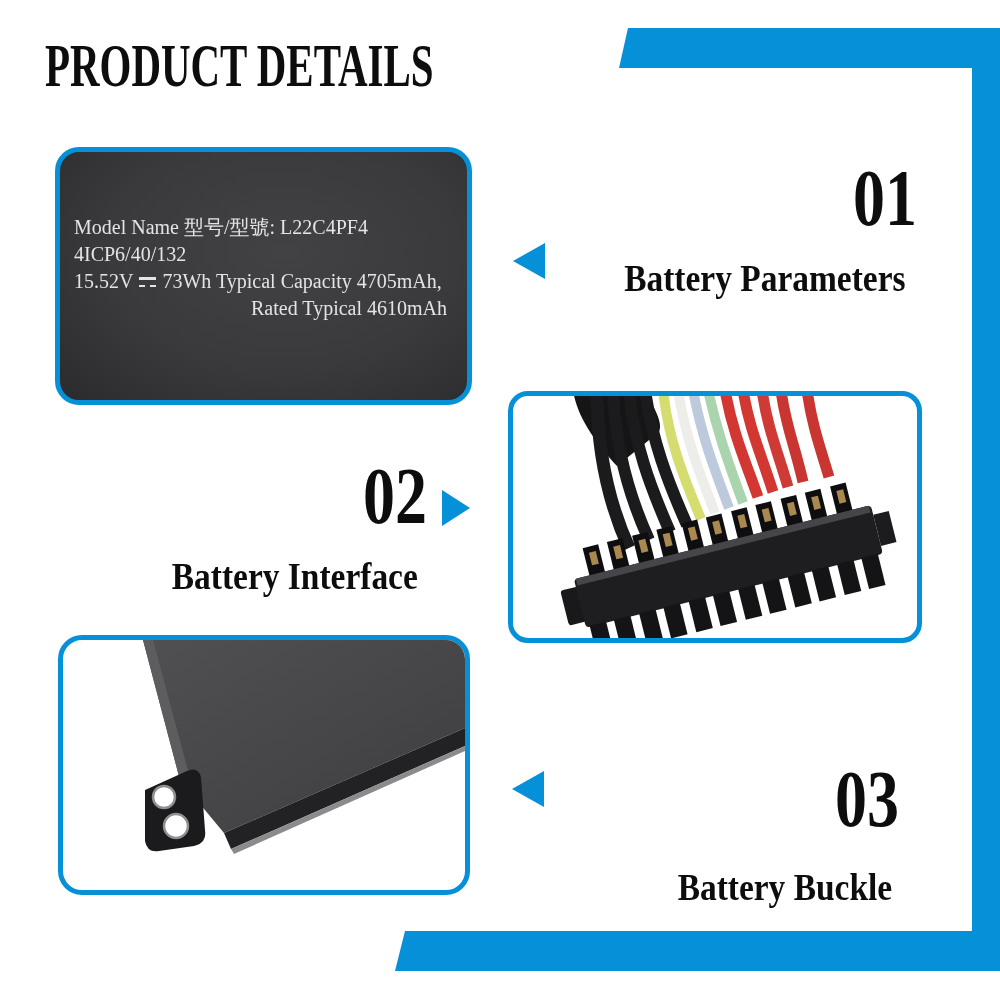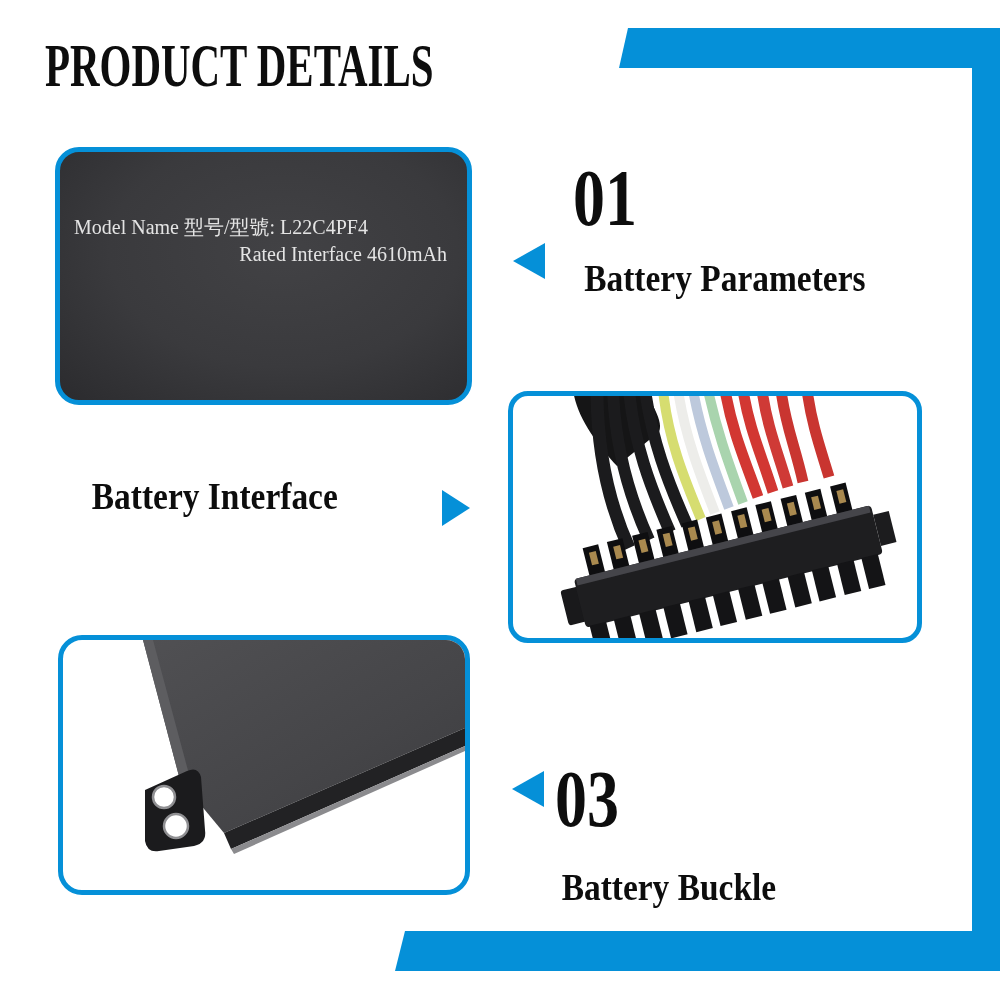--- a/index.html
+++ b/index.html
@@ -45,21 +45,21 @@
   }
   .lline{white-space:nowrap;}
   .lline.right{text-align:right;padding-right:14px;}
   .dc{
     display:inline-block;width:17px;height:5px;
     border-top:3px solid var(--label-text-color,#e4e4e4);
     border-bottom:2px dashed var(--label-text-color,#e4e4e4);
     margin:0 6px 3px 6px;vertical-align:middle;
   }
   
-  .sect{position:absolute;width:360px;text-align:left;z-index:2;color:var(--text-color,#0d0d0d);}
+  .sect{position:absolute;width:360px;text-align:right;z-index:2;color:var(--text-color,#0d0d0d);}
   .sect .num{font-size:80px;font-weight:900;line-height:1.0;}
   .sect .num span{display:inline-block;transform:scaleX(0.8);}
   .sect .lbl{font-size:38px;font-weight:700;line-height:1.1;margin-top:20px;white-space:nowrap;}
   .sect .lbl span{display:inline-block;transform:scaleX(0.88);}
   .sect1{left:565px;top:158px;}
   .sect2{left:75px;top:456px;}
   .sect3{left:547px;top:759px;}
   .sect3 .lbl{margin-top:28px;}
   
   .tri{position:absolute;width:0;height:0;z-index:2;}
@@ -84,21 +84,23 @@
     <polygon points="628,28 1000,28 1000,68 619,68" fill="currentColor"></polygon>
     <rect x="972" y="28" width="28" height="943" fill="currentColor"></rect>
     <polygon points="405,931 1000,931 1000,971 395,971" fill="currentColor"></polygon>
   </svg>
 
   <h1 class="title">PRODUCT DETAILS</h1>
 
   <div class="card card1">
     <div class="label-text">
       <div class="lline">Model Name 型号/型號: L22C4PF4</div>
-      <div class="lline right">Rated Interface 4610mAh</div>
+      <div class="lline">4ICP6/40/132</div>
+      <div class="lline"><span>15.52V</span><span class="dc"></span><span>73Wh Typical Capacity 4705mAh,</span></div>
+      <div class="lline right">Rated Typical 4610mAh</div>
     </div>
   </div>
 
   <div class="sect sect1">
     <div class="num"><span>01</span></div>
     <div class="lbl"><span>Battery Parameters</span></div>
   </div>
   <div class="tri tri-left t1"></div>
 
   <div class="card card2">
@@ -157,20 +159,21 @@
         <rect x="242" y="193" width="17" height="32" fill="#141416"></rect>
         <rect x="268" y="193" width="17" height="32" fill="#141416"></rect>
         <rect x="293" y="193" width="17" height="32" fill="#141416"></rect>
         <rect x="319" y="193" width="17" height="32" fill="#141416"></rect>
         <rect x="344" y="193" width="17" height="32" fill="#141416"></rect>
       </g>
     </svg>
   </div>
 
   <div class="sect sect2">
+    <div class="num"><span>02</span></div>
     <div class="lbl"><span>Battery Interface</span></div>
   </div>
   <div class="tri tri-right t2"></div>
 
   <div class="card card3">
     <svg viewBox="0 0 402 250">
       <defs>
         <linearGradient id="bg3" x1="0" y1="0" x2="1" y2="1">
           <stop offset="0" stop-color="#505053"></stop>
           <stop offset="0.6" stop-color="#454548"></stop>

